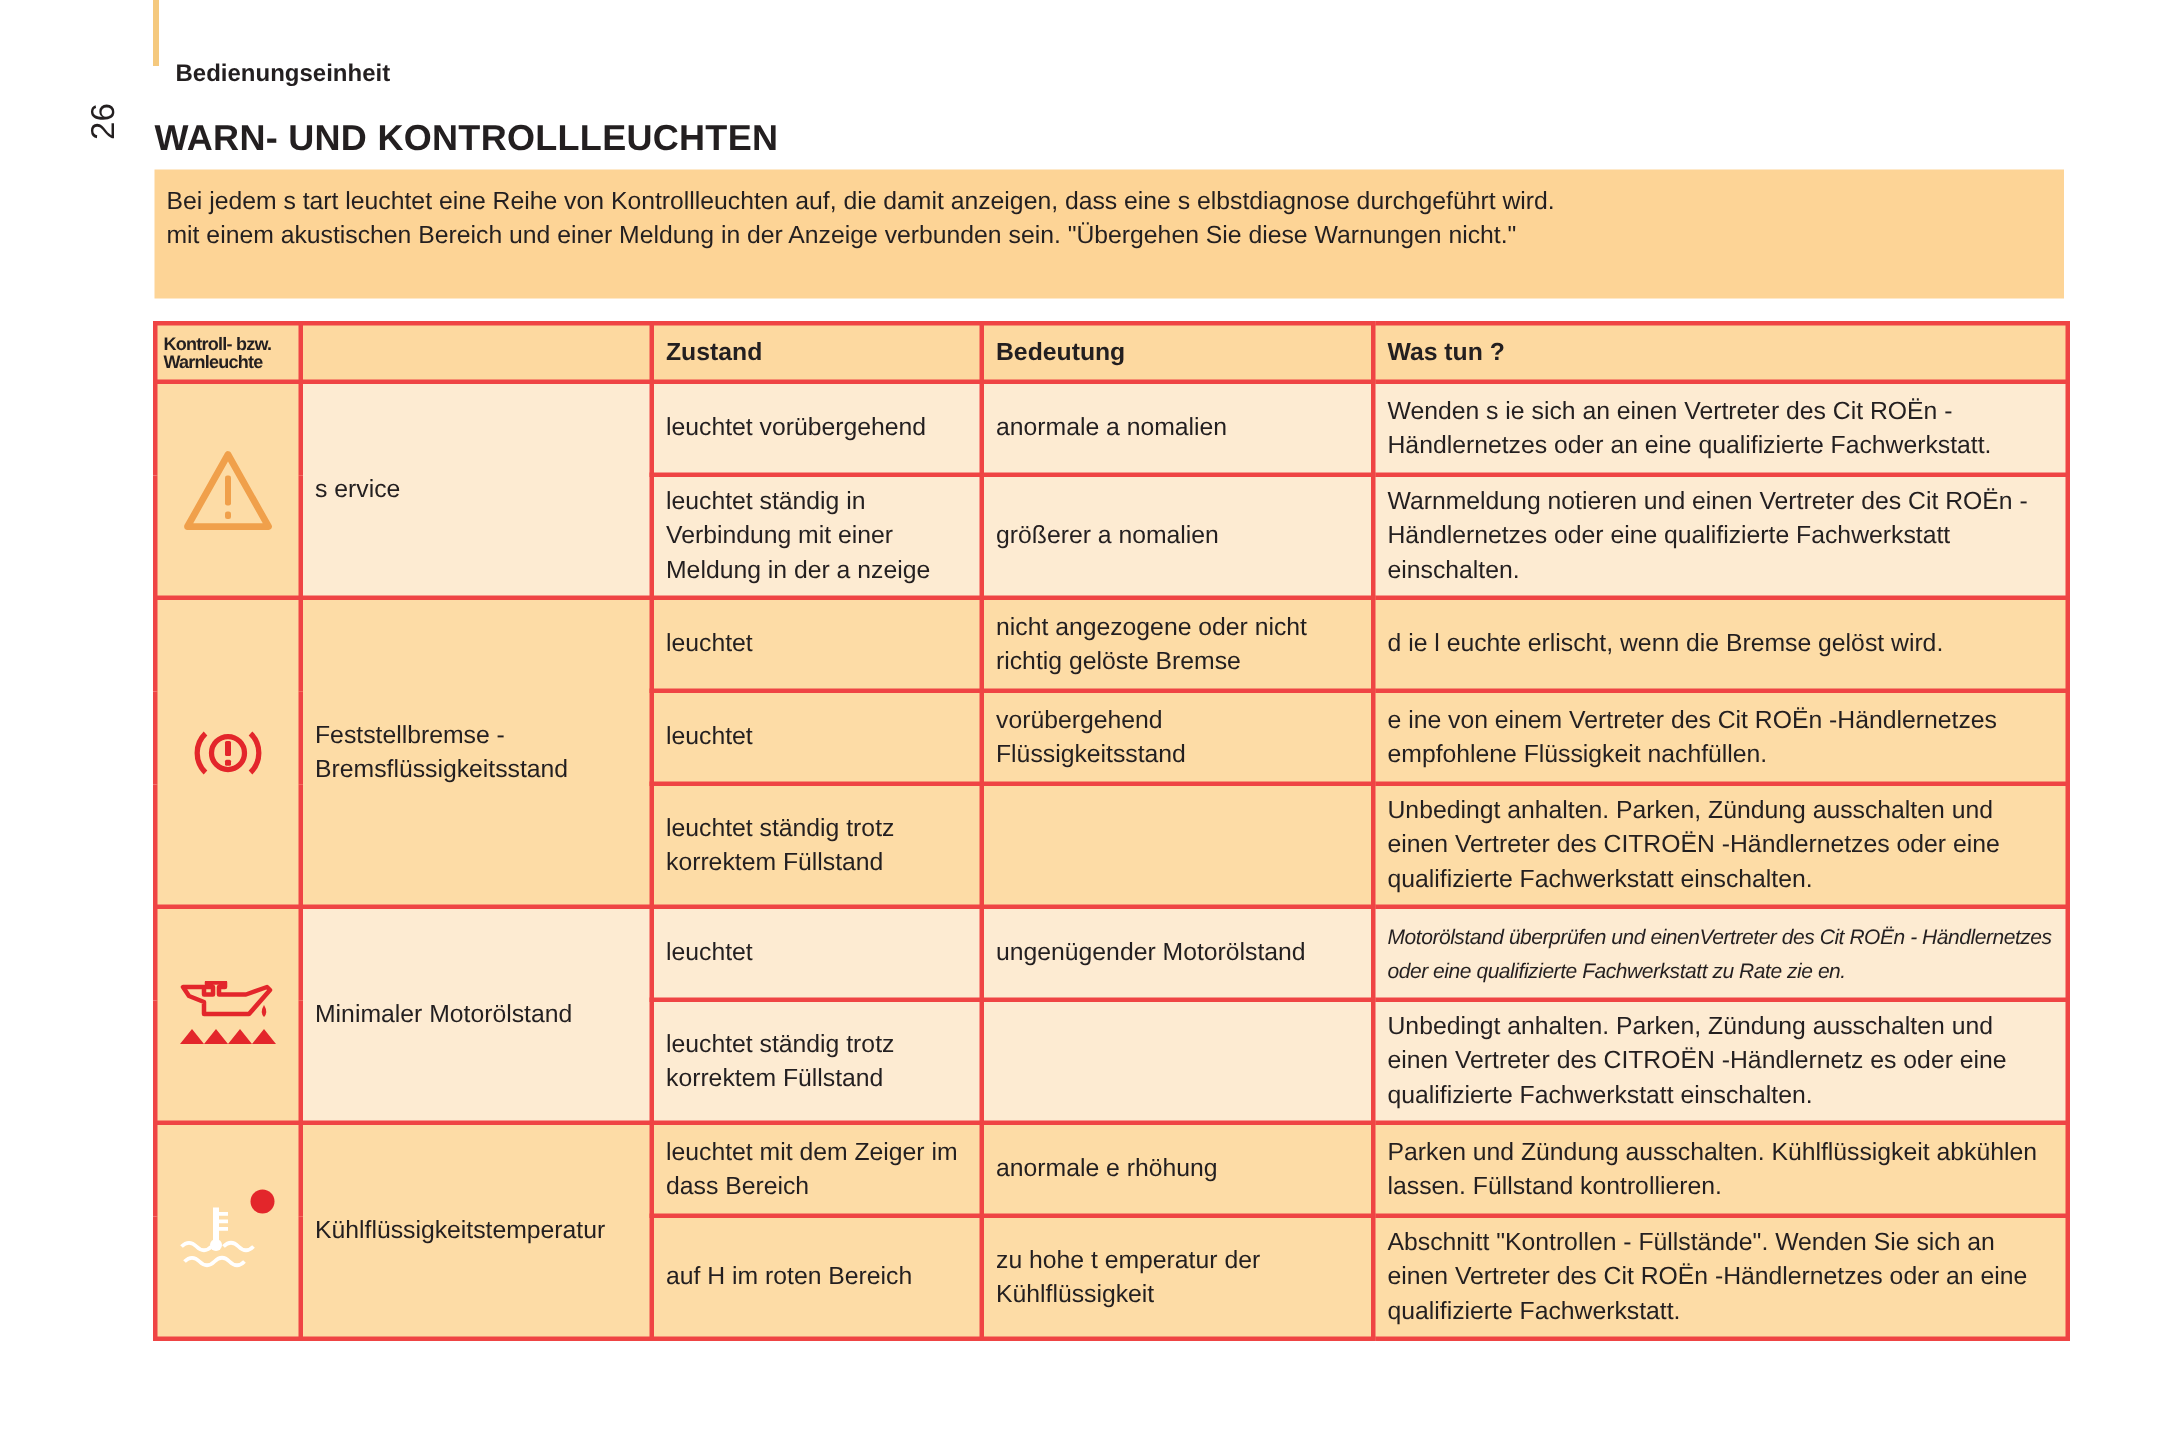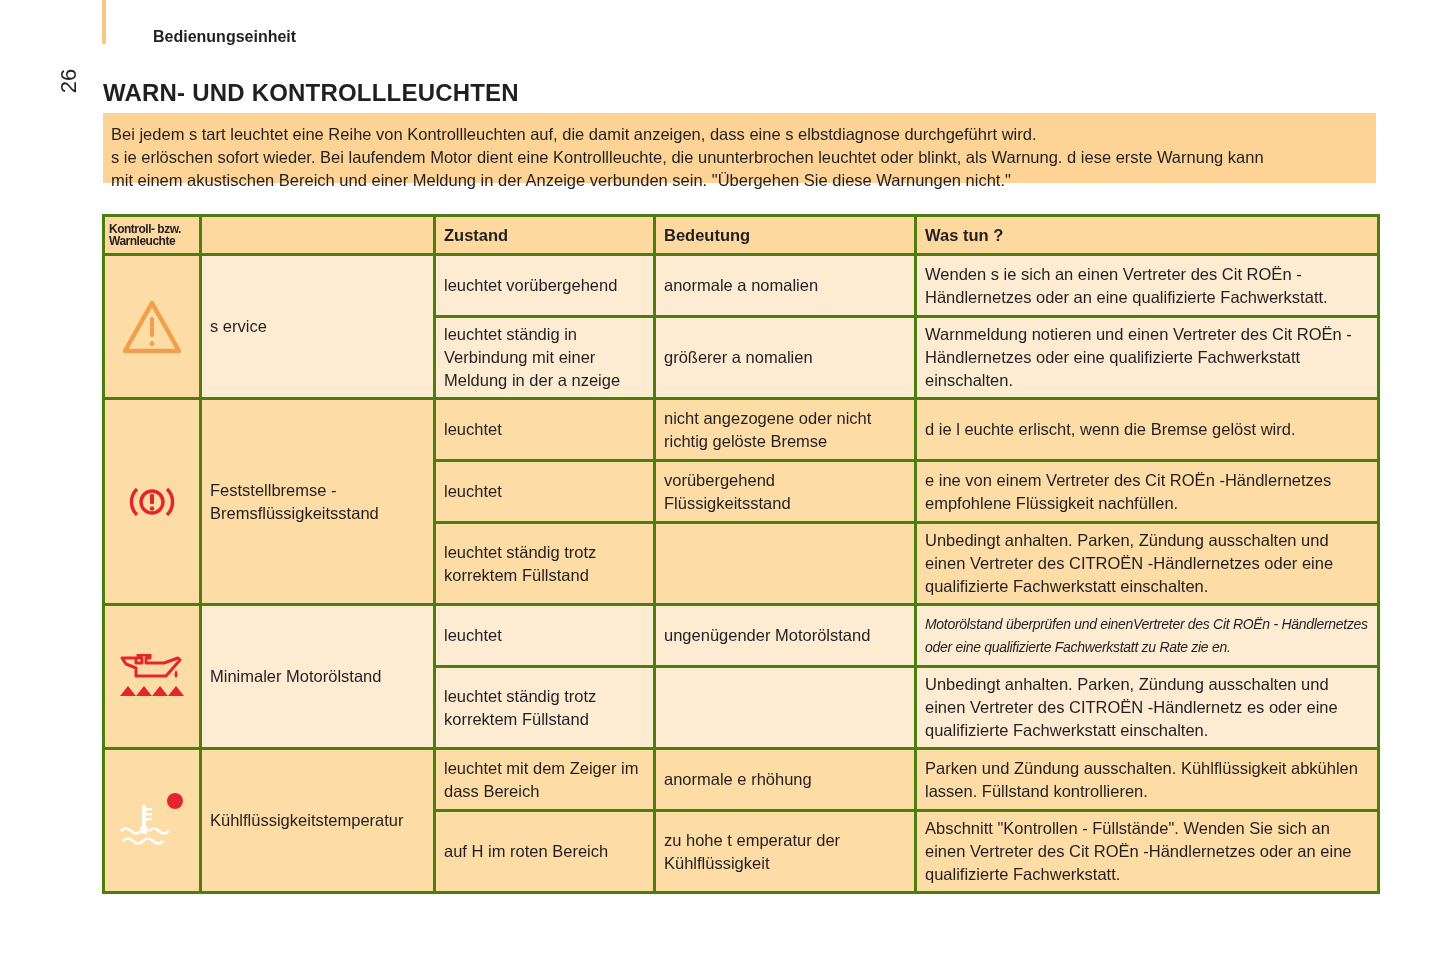--- a/index.html
+++ b/index.html
@@ -1,36 +1,36 @@
 <!DOCTYPE html>
 <html><head>
 <meta charset="utf-8">
 <style>
   html, body { margin:0; padding:0; }
   body {
     width:1445px; height:964px; background:#ffffff; position:relative; overflow:hidden;
     font-family:"Liberation Sans", sans-serif; color:#231f20;
   }
   .side-bar { position:absolute; left:102px; top:0; width:4px; height:44px; background:#f5c97e; }
-  .section-label { position:absolute; left:117px; top:28px; font-size:16px; font-weight:bold;margin-left:36px; }
+  .section-label { position:absolute; left:117px; top:41px; font-size:16px; font-weight:bold; }
   .page-num {
     position:absolute; left:54px; top:68px; font-size:22px; transform:rotate(-90deg);
     transform-origin:center; width:30px; text-align:center;
   }
   .page-title { position:absolute; left:103px; top:79px; font-size:24px; font-weight:bold; letter-spacing:0.2px; }
   .intro {
-    position:absolute; left:103px; top:113px; width:1273px; height:70px; background:#fdd496;
+    position:absolute; left:103px; top:113px; width:1273px; height:86px; background:#fdd496;
     box-sizing:border-box; padding:10px 8px 12px 8px; font-size:16.5px; line-height:23px;
   }
   .intro p { margin:0; }
   table.warn {
     position:absolute; left:102px; top:214px; width:1275px; border-collapse:collapse; table-layout:fixed;
   }
   table.warn td, table.warn th {
-    border:3px solid #4d7c0f; padding:0 8px; font-size:16.5px; line-height:23px;
+    border:3px solid #ef4444; padding:0 8px; font-size:16.5px; line-height:23px;
     vertical-align:middle; text-align:left; font-weight:normal;
   }
   table.warn th { background:#fdd9a0; height:32px; font-weight:bold; }
   th.hdr-icon { font-size:12px !important; line-height:12px !important; padding:2px 4px !important; letter-spacing:-0.5px; font-weight:bold; }
   .dark { background:#fddca6; }
   .light { background:#fdebd2; }
   .icon-cell { text-align:center !important; padding:0 !important; }
   .bold { font-weight:bold; }
   .small { font-size:14px !important; letter-spacing:-0.3px;font-style:italic; }
   svg { display:inline-block; vertical-align:middle; }
@@ -38,21 +38,20 @@
 </head>
 <body>
 
 <div class="side-bar"></div>
 <div class="section-label">Bedienungseinheit</div>
 <div class="page-num">26</div>
 <div class="page-title">WARN- UND KONTROLLLEUCHTEN</div>
 
 <div class="intro">
   <p>Bei jedem s tart leuchtet eine Reihe von Kontrollleuchten auf, die damit anzeigen, dass eine s elbstdiagnose durchgeführt wird.</p>
-  <p>s ie erlöschen sofort wieder. Bei laufendem Motor dient eine Kontrollleuchte, die ununterbrochen leuchtet oder blinkt, als Warnung. d iese erste Warnung kann</p>
   <p>mit einem akustischen Bereich und einer Meldung in der Anzeige verbunden sein. "Übergehen Sie diese Warnungen nicht."</p>
 </div>
 
 <table class="warn">
   <colgroup>
     <col style="width:97px">
       <col style="width:234px">
       <col style="width:220px">
       <col style="width:261px">
       <col style="width:463px">

